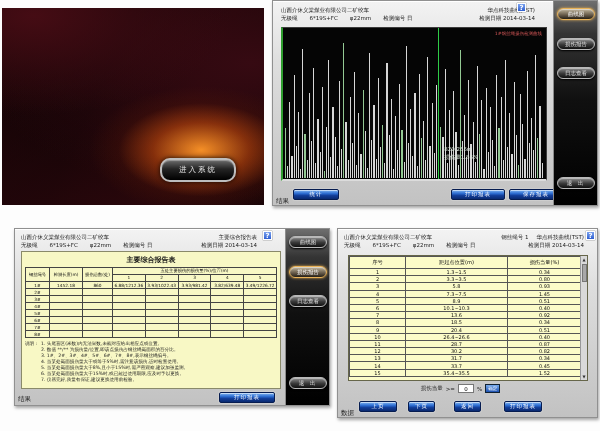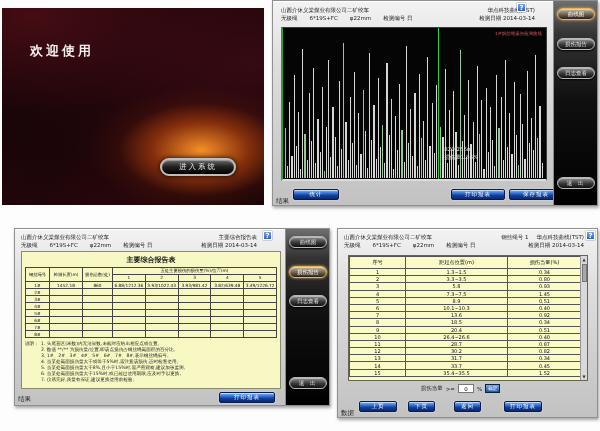--- a/index.html
+++ b/index.html
@@ -10,21 +10,21 @@
   .splash { position:absolute; left:2px; top:8px; width:262px; height:197px; overflow:hidden;
     background:
       radial-gradient(150px 85px at 76% 72%, rgba(255,150,40,.95), rgba(210,80,12,.55) 32%, rgba(90,25,6,.25) 55%, rgba(0,0,0,0) 75%),
       radial-gradient(320px 160px at 12% 4%, #450c14, rgba(40,8,12,0) 62%),
       radial-gradient(420px 210px at 95% 28%, #360a12, rgba(30,6,9,0) 65%),
       radial-gradient(500px 240px at 45% 115%, #2a070c, rgba(20,4,6,0) 70%),
       linear-gradient(115deg, #190507 0%, #0c0304 38%, #1d0507 66%, #070202 100%);
   }
   .splash-welcome { position:absolute; left:28px; top:34px; font-size:13px; font-weight:bold; color:#f2efe9; letter-spacing:3px; }
   .splash-title { position:absolute; left:28px; top:58px; font-size:9.5px; font-weight:bold; color:#eae6df; letter-spacing:.5px; }
-  .enter-btn { position:absolute; left:158px; top:150px; width:76px; height:18px; border-radius:10px;
+  .enter-btn { position:absolute; left:158px; top:150px; width:76px; height:24px; border-radius:10px;
     border:2px solid #bdbdbd; background:linear-gradient(180deg,#6c6c6c 0%,#242424 45%,#000 100%);
     color:#e4e4e4; font-size:7.5px; letter-spacing:2px; display:flex; align-items:center; justify-content:center;
     box-shadow:0 0 5px rgba(0,0,0,.9), inset 0 1px 1px rgba(255,255,255,.35); cursor:pointer; }
 
   
   .win { position:absolute; background:linear-gradient(180deg,#f3f3f3 0%,#dedede 30%,#c2c2c2 100%);
     border:1px solid #909090; box-shadow:inset 0 1px 0 #fff, 1px 2px 3px rgba(0,0,0,.35); }
   .hdr { position:absolute; font-size:5.5px; color:#1a1a1a; line-height:8px; }
   .hdr-row { display:flex; align-items:baseline; }
   .hdr-row .sp { margin-right:12px; }
@@ -102,21 +102,20 @@
   .mini-btn { width:15px; height:9px; background:linear-gradient(180deg,#77aaec,#1c50b0); border:1px solid #123;
     color:#fff; font-size:4.5px; display:inline-flex; align-items:center; justify-content:center; cursor:pointer; }
   .d1 { left:21px; top:172px; width:38px; } .d2 { left:70px; top:172px; width:27px; }
   .d3 { left:116px; top:172px; width:27px; } .d4 { left:166px; top:172px; width:38px; }
   .win-data .status { left:3px; top:180px; }
 </style>
 </head>
 <body>
 
 <section class="splash">
-  <div class="splash-welcome">欢迎使用</div>
   <div class="enter-btn">进入系统</div>
 </section>
 
 <section class="win win-curve">
   <div class="hdr">
     <div class="hdr-row">
       <span>山西介休义棠煤业有限公司二矿绞车</span>
       <span class="right">华点科技曲线(TST)</span>
     </div>
     <div class="hdr-row">

